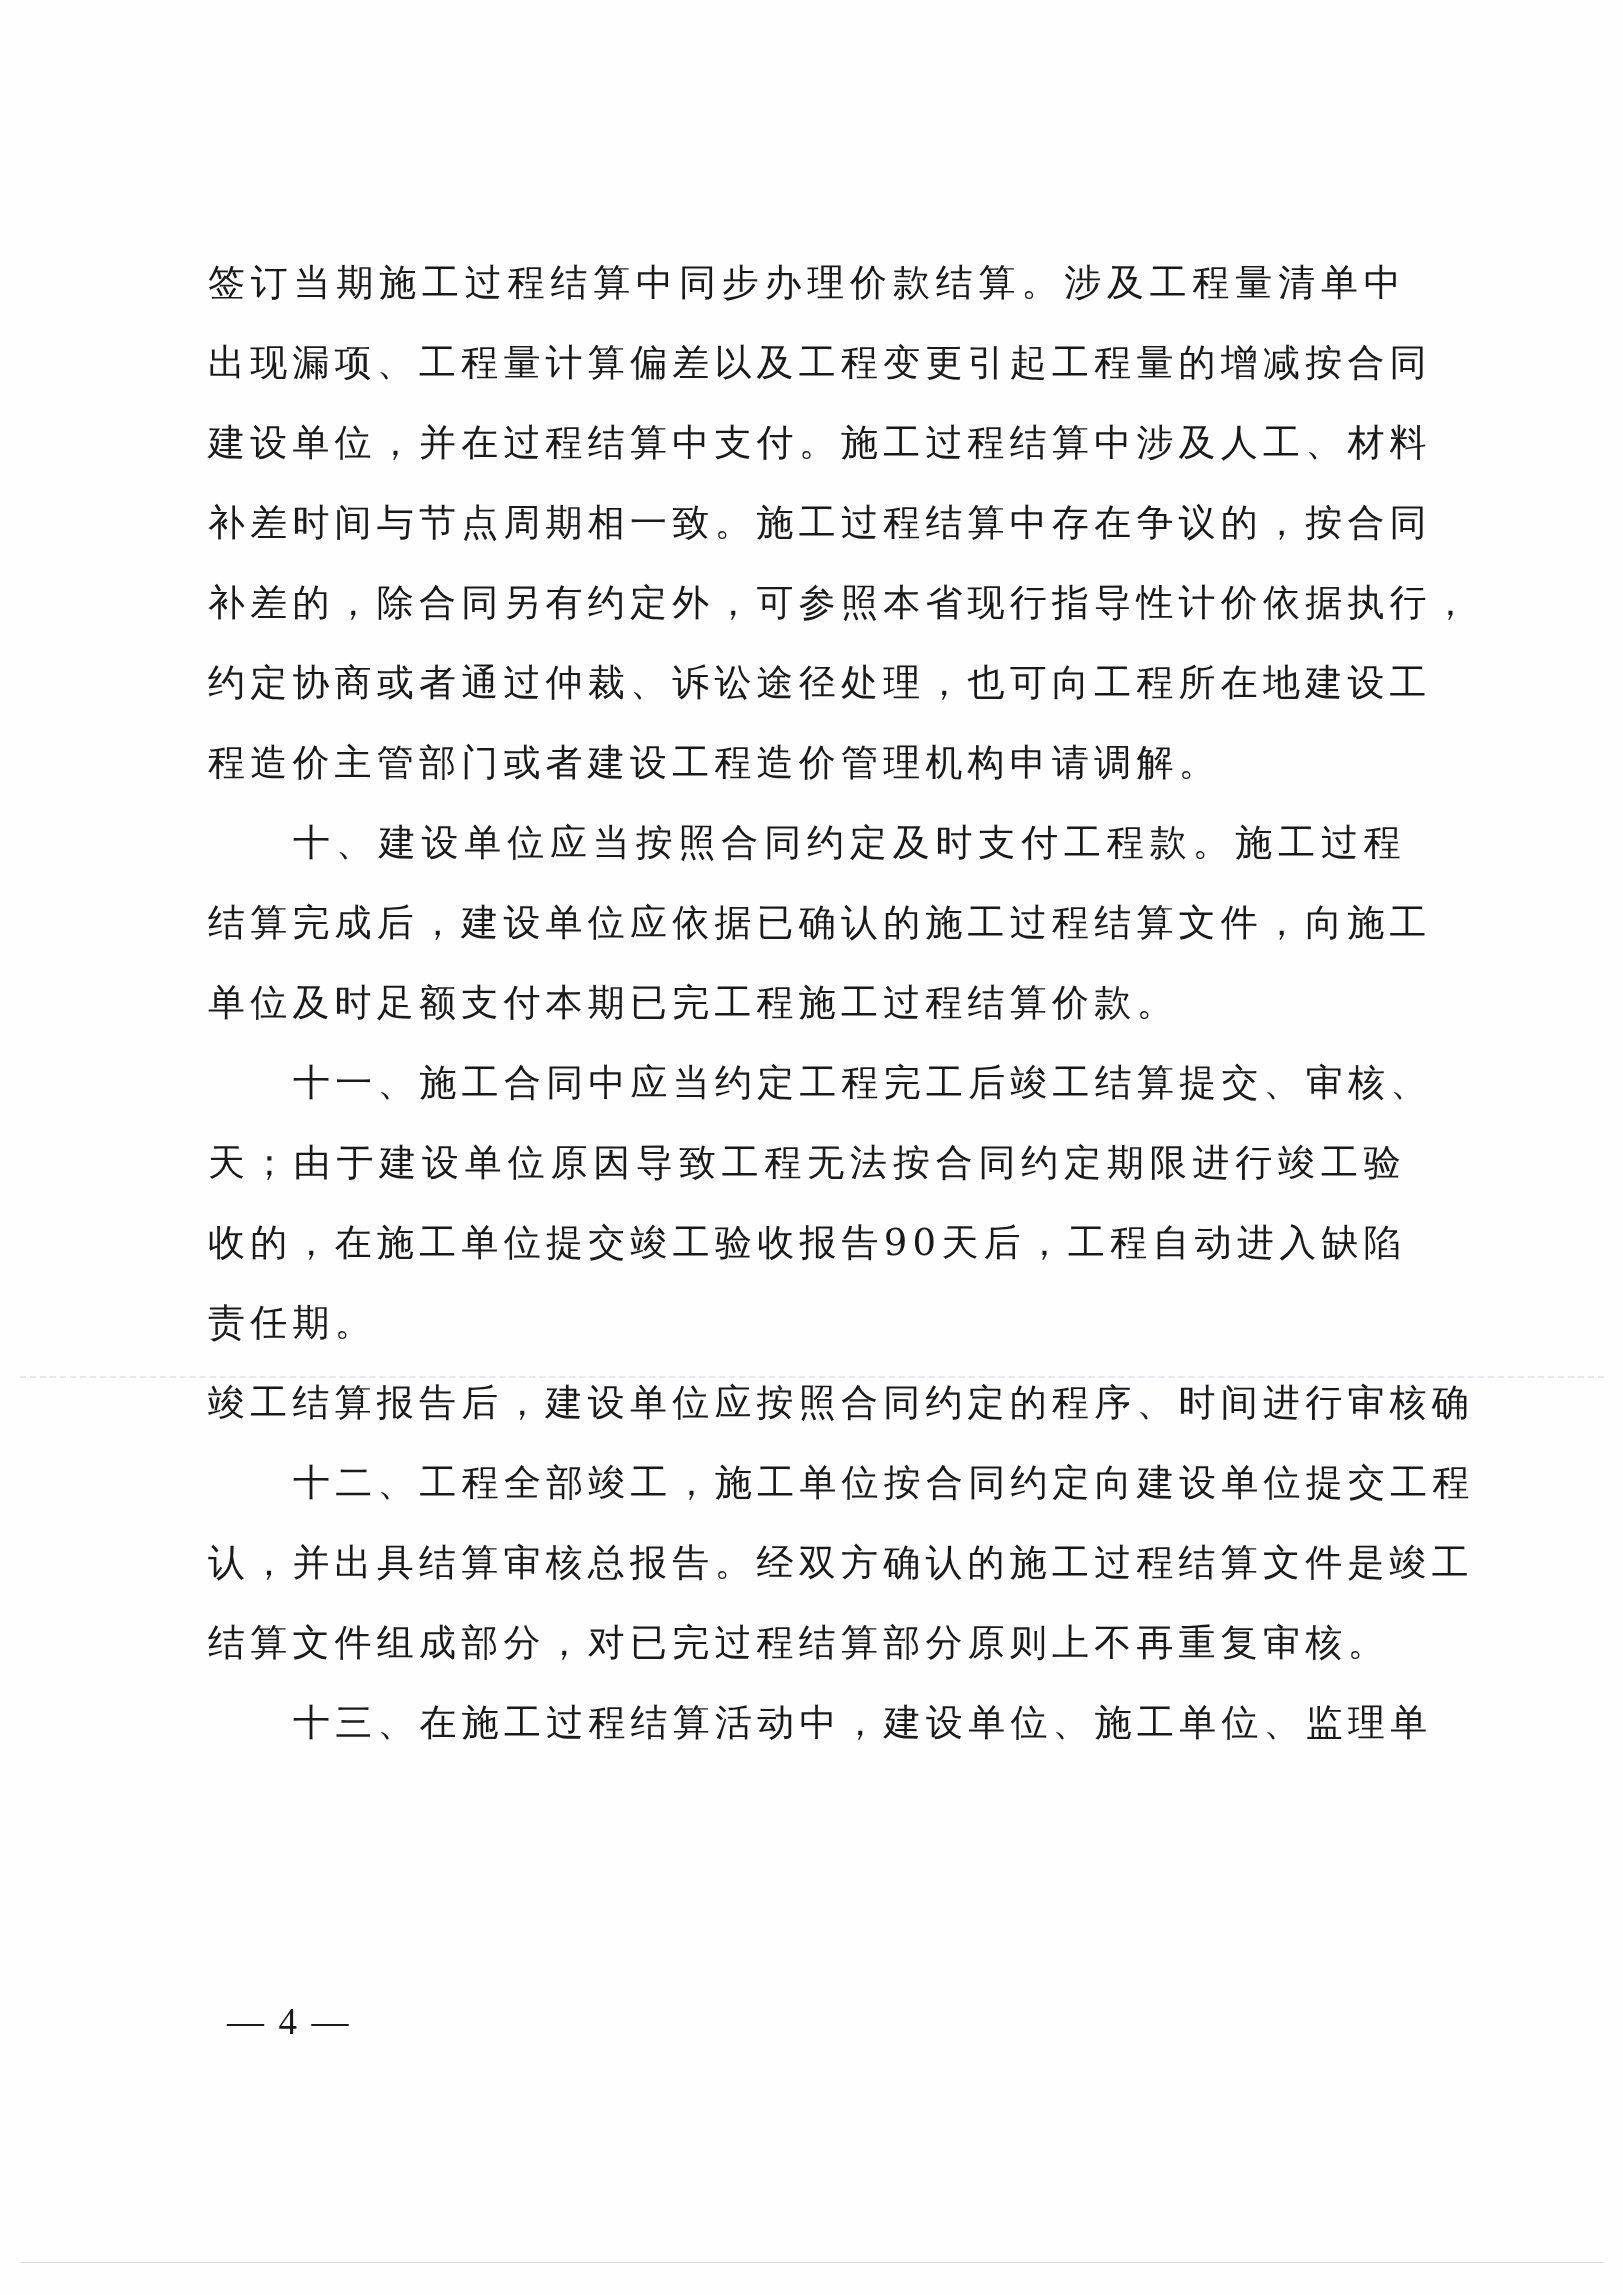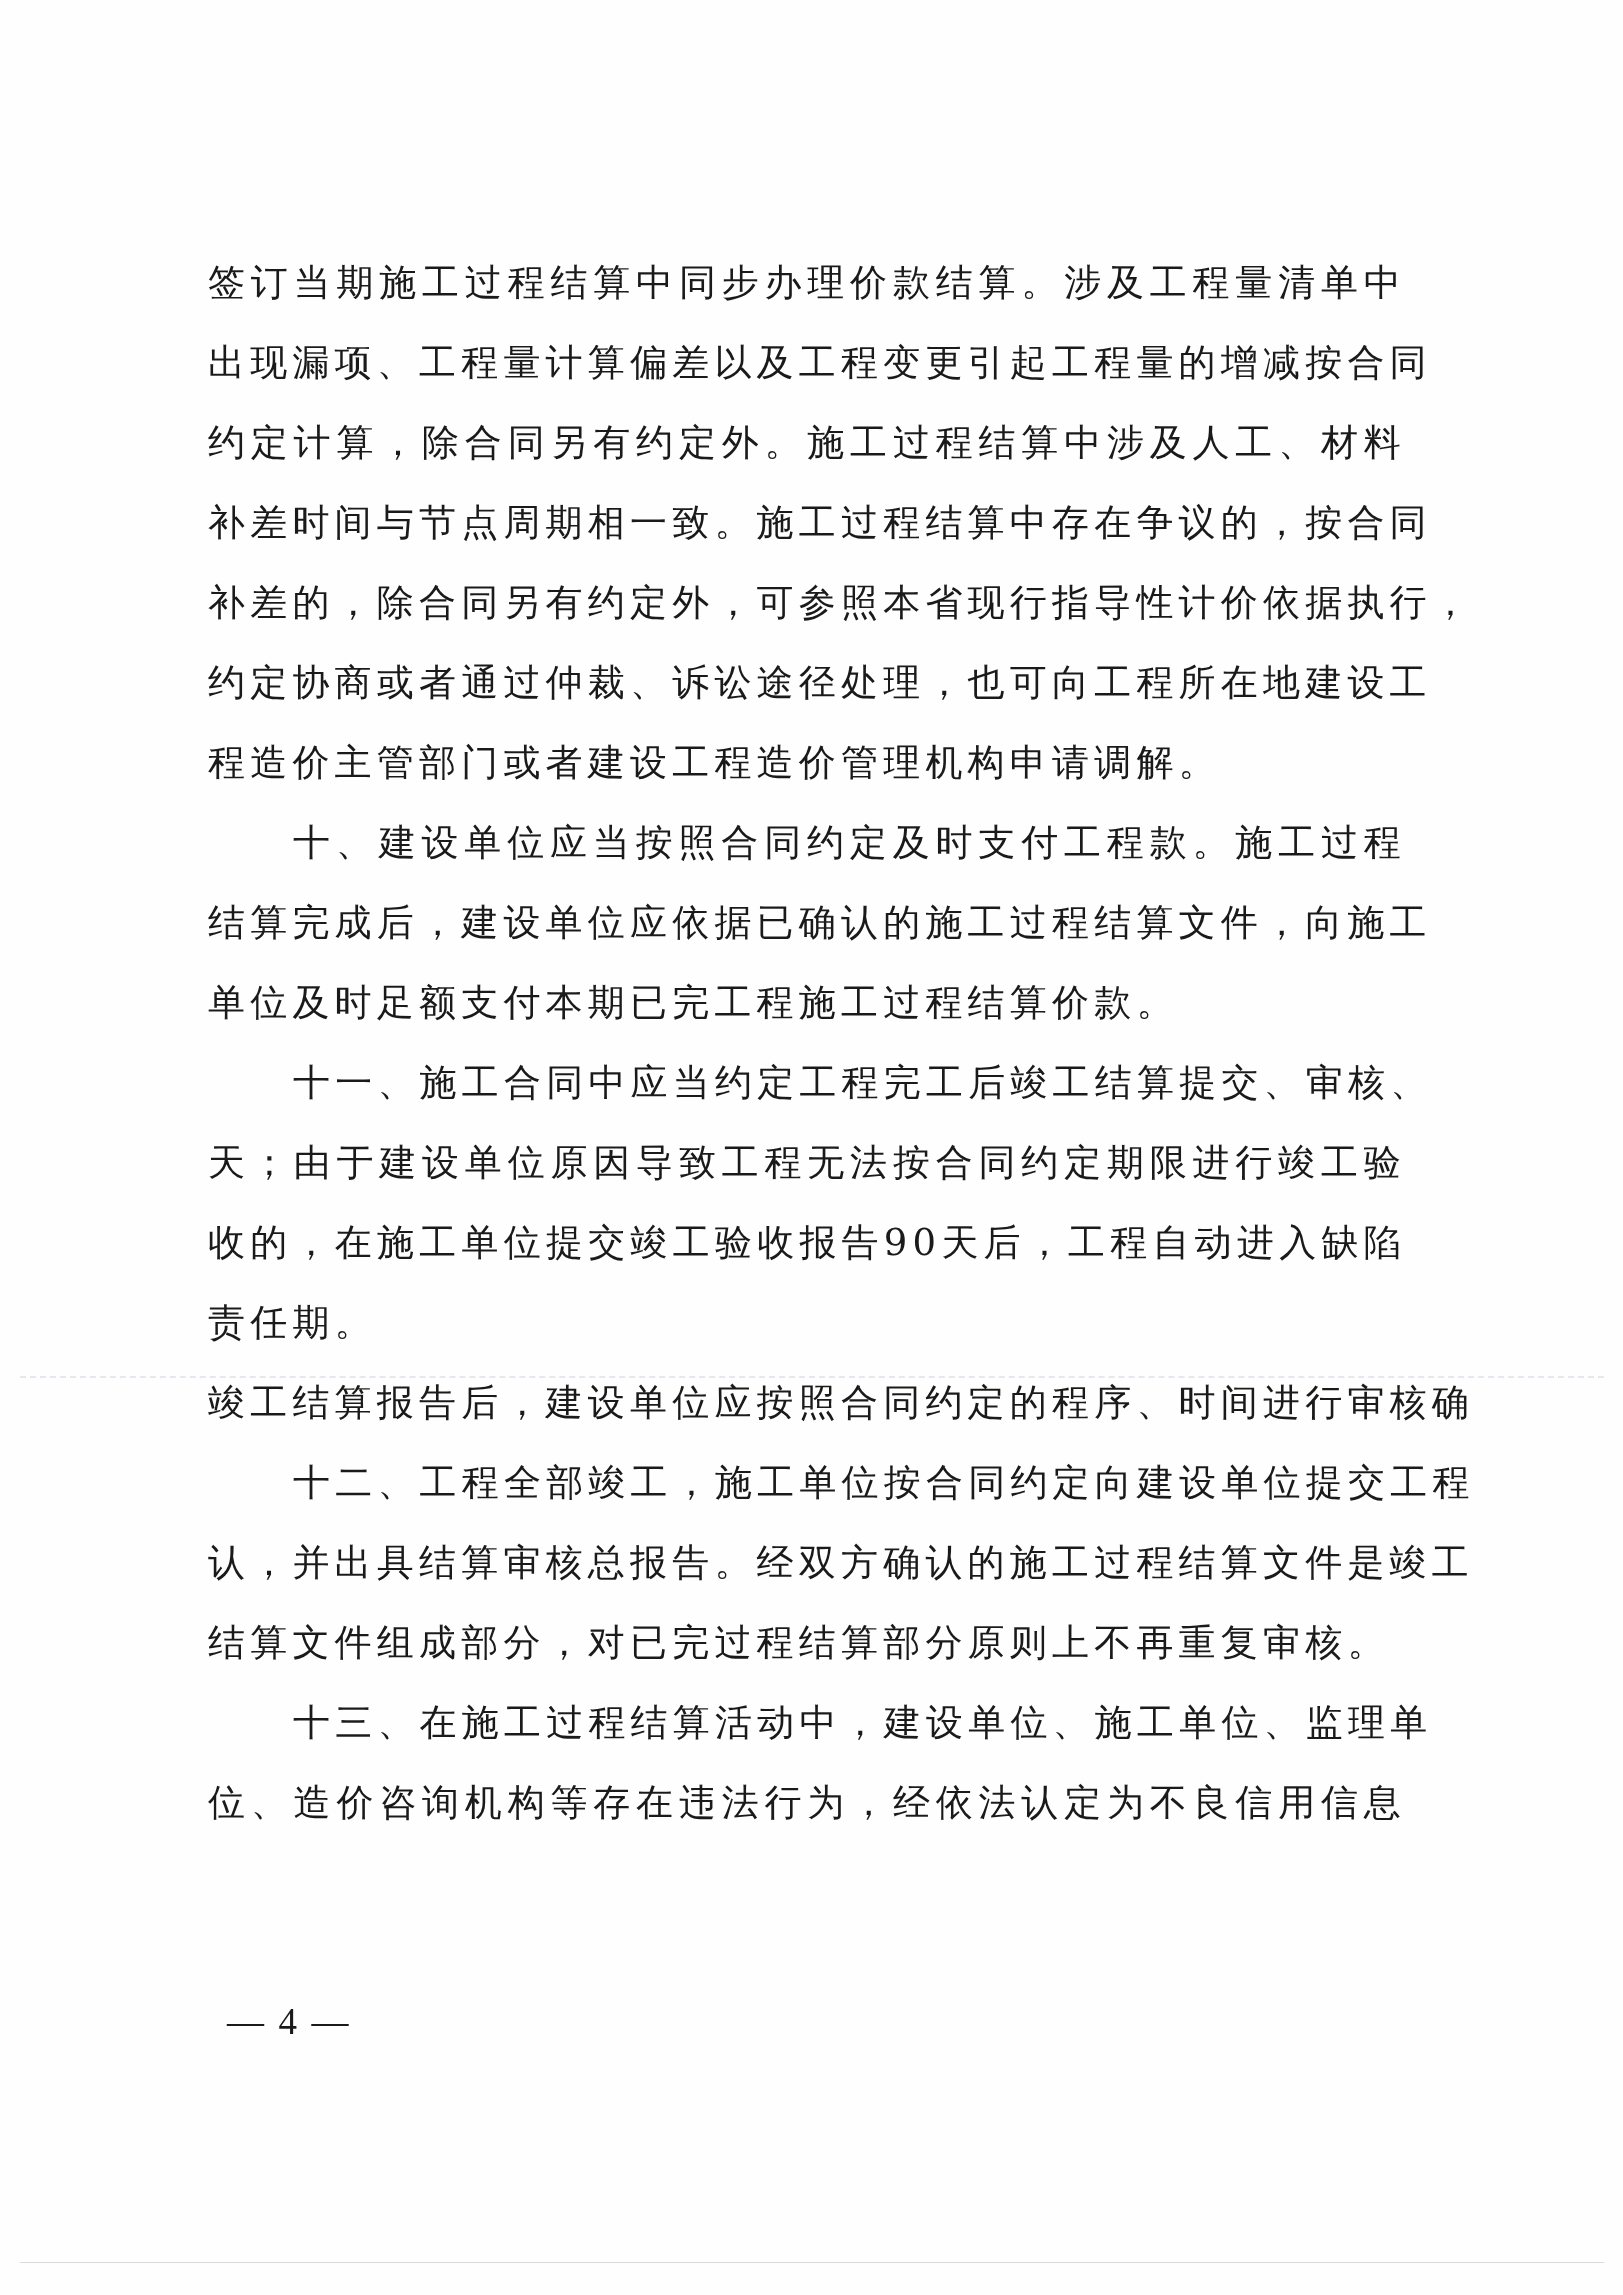--- a/index.html
+++ b/index.html
@@ -79,21 +79,21 @@
 <div class="page">
 
   <div class="scan-line-mid"></div>
   <div class="scan-line-bottom"></div>
 
   <div class="body-text">
 
     <div class="paragraph">
       <div class="line justify">签订当期施工过程结算中同步办理价款结算。涉及工程量清单中</div>
       <div class="line justify">出现漏项、工程量计算偏差以及工程变更引起工程量的增减按合同</div>
-      <div class="line justify">约定计算，除合同另有约定外。施工过程结算中涉及人工、材料</div>
+      <div class="line justify">建设单位，并在过程结算中支付。施工过程结算中涉及人工、材料</div>
       <div class="line justify">补差时间与节点周期相一致。施工过程结算中存在争议的，按合同</div>
       <div class="line justify">补差的，除合同另有约定外，可参照本省现行指导性计价依据执行，</div>
       <div class="line justify">约定协商或者通过仲裁、诉讼途径处理，也可向工程所在地建设工</div>
       <div class="line">程造价主管部门或者建设工程造价管理机构申请调解。</div>
     </div>
 
     <div class="paragraph">
       <div class="line justify indent">十、建设单位应当按照合同约定及时支付工程款。施工过程</div>
       <div class="line justify">结算完成后，建设单位应依据已确认的施工过程结算文件，向施工</div>
       <div class="line">单位及时足额支付本期已完工程施工过程结算价款。</div>
@@ -108,21 +108,20 @@
 
     <div class="paragraph">
       <div class="line justify">竣工结算报告后，建设单位应按照合同约定的程序、时间进行审核确</div>
       <div class="line justify indent">十二、工程全部竣工，施工单位按合同约定向建设单位提交工程</div>
       <div class="line justify">认，并出具结算审核总报告。经双方确认的施工过程结算文件是竣工</div>
       <div class="line">结算文件组成部分，对已完过程结算部分原则上不再重复审核。</div>
     </div>
 
     <div class="paragraph">
       <div class="line justify indent">十三、在施工过程结算活动中，建设单位、施工单位、监理单</div>
-      <div class="line justify">位、造价咨询机构等存在违法行为，经依法认定为不良信用信息</div>
     </div>
 
   </div>
 
   <div class="page-number">— 4 —</div>
 
 </div>
 
 
 </body></html>

